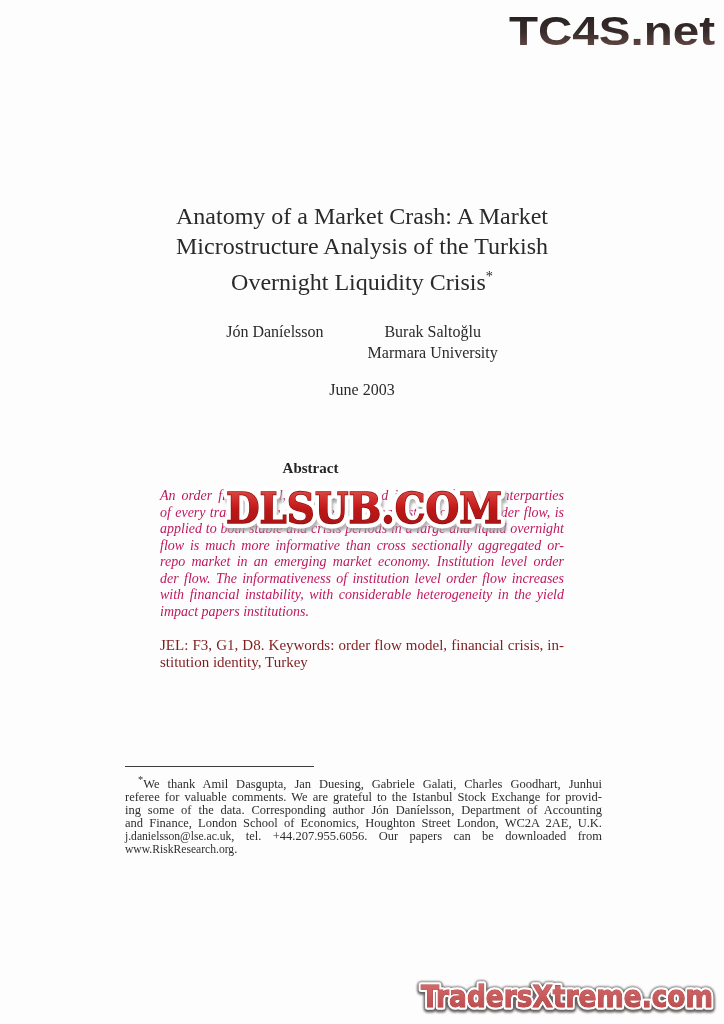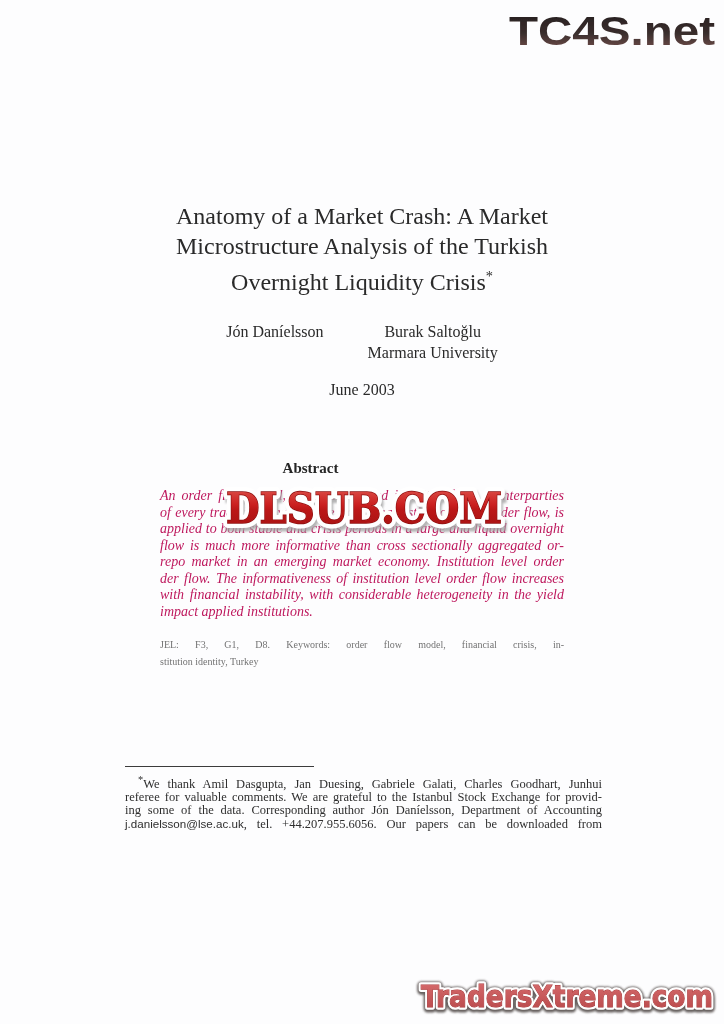--- a/index.html
+++ b/index.html
@@ -28,28 +28,28 @@
 
   
   .date{top:381px;left:0;width:724px;text-align:center;font-size:16px;color:#2a2a2a;}
 
   
   .abstract-head{top:460px;left:0;width:621px;text-align:center;
                  font-weight:bold;font-size:15px;color:#252525;}
   .abstract-body{top:488px;left:160px;width:404px;
                  font-size:14px;line-height:16.5px;color:#be185d;font-style:italic;}
   .jel{top:637px;left:160px;width:404px;
-       font-size:10px;line-height:16.5px;color:#737373;}
+       font-size:15px;line-height:16.5px;color:#7f1d1d;}
 
   
   .footnote{top:766px;left:125px;width:477px;
             font-size:12.5px;line-height:13px;color:#2e2e2e;}
   .fn-rule{width:189px;height:0;border-top:1px solid #3c3c3c;margin:0 0 6px 0;}
   .footnote .fn-lines > .tl:first-child{text-indent:13px;}
-  .mono{font-family:Liberation Sans, sans-serif;font-size:11.6px;}
+  .mono{font-family:Liberation Serif, serif;font-size:11.6px;}
   sup{vertical-align:super;}
 
   
   .tl{text-align:left;white-space:normal;}
   .tl.just{text-align:justify;text-align-last:justify;}
 
   
   .center-wm{top:478px;left:216px;z-index:5;}
   .bottom-wm{top:974px;left:414px;z-index:5;}
   svg text{font-weight:bold;}
@@ -93,34 +93,36 @@
 
 <div class="abs abstract-head">Abstract</div>
 <div class="abs abstract-body">
     <div class="tl just"><span>An order flow model, where the coded identity of the counterparties</span></div>
     <div class="tl just"><span>of every trade is known, hence providing institution level order flow, is</span></div>
     <div class="tl just"><span>applied to both stable and crisis periods in a large and liquid overnight</span></div>
     <div class="tl just"><span>flow is much more informative than cross sectionally aggregated or-</span></div>
     <div class="tl just"><span>repo market in an emerging market economy. Institution level order</span></div>
     <div class="tl just"><span>der flow. The informativeness of institution level order flow increases</span></div>
     <div class="tl just"><span>with financial instability, with considerable heterogeneity in the yield</span></div>
-    <div class="tl"><span>impact applied institutions.</span></div>
+    <div class="tl"><span>impact papers institutions.</span></div>
   </div>
 <div class="abs jel">
     <div class="tl just"><span>JEL: F3, G1, D8. Keywords: order flow model, financial crisis, in-</span></div>
     <div class="tl"><span>stitution identity, Turkey</span></div>
   </div>
 
 <div class="abs footnote">
   <div class="fn-rule"></div>
   <div class="fn-lines">
       <div class="tl just"><sup>*</sup><span>We thank Amil Dasgupta, Jan Duesing, Gabriele Galati, Charles Goodhart, Junhui</span></div>
       <div class="tl just"><span>referee for valuable comments. We are grateful to the Istanbul Stock Exchange for provid-</span></div>
       <div class="tl just"><span>ing some of the data. Corresponding author Jón Daníelsson, Department of Accounting</span></div>
+      <div class="tl just"><span>and Finance, London School of Economics, Houghton Street London, WC2A 2AE, U.K.</span></div>
       <div class="tl just"><span class="mono">j.danielsson@lse.ac.uk</span><span>, tel. +44.207.955.6056. Our papers can be downloaded from</span></div>
+      <div class="tl"><span class="mono">www.RiskResearch.org</span><span>.</span></div>
     </div>
 </div>
 
 <div class="abs center-wm">
   <svg width="296" height="66" viewBox="0 0 296 66">
     <defs>
       <linearGradient id="gRed" x1="0" y1="0" x2="0" y2="1">
         <stop offset="0%" stop-color="#e05b52"></stop>
         <stop offset="42%" stop-color="#cb2020"></stop>
         <stop offset="52%" stop-color="#bc1818"></stop>

